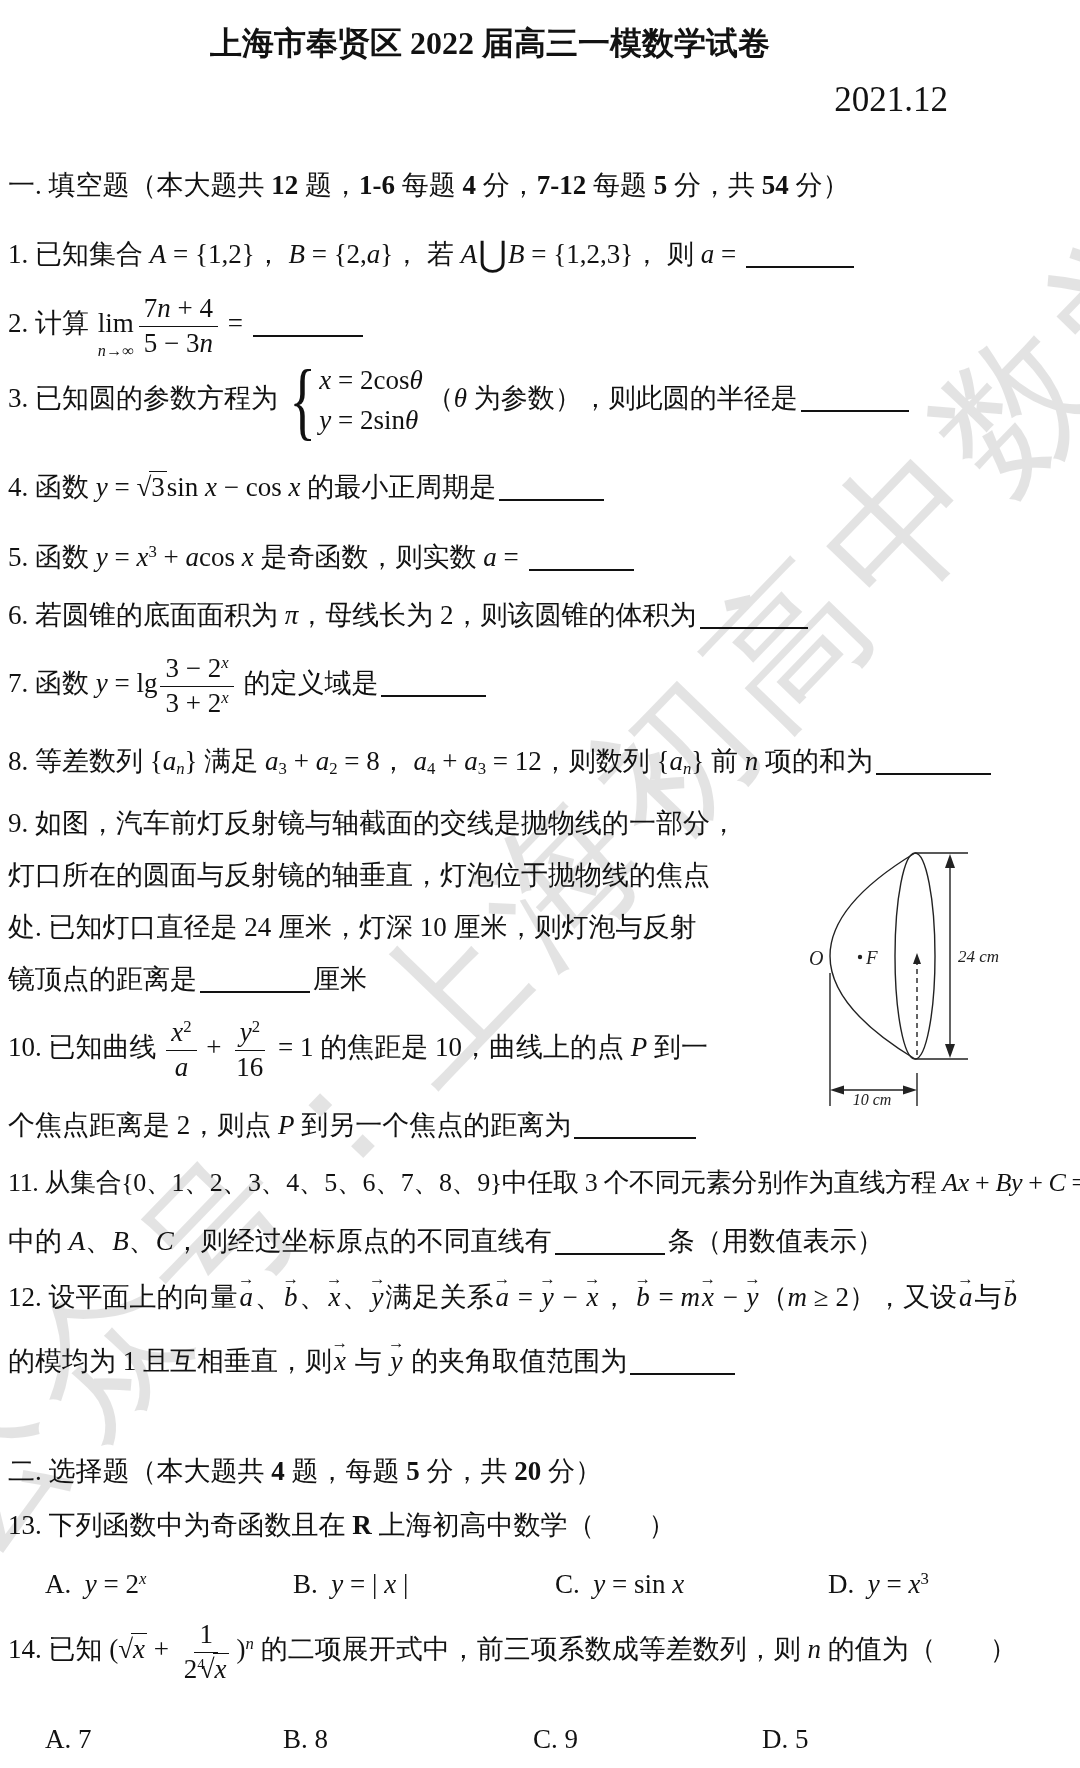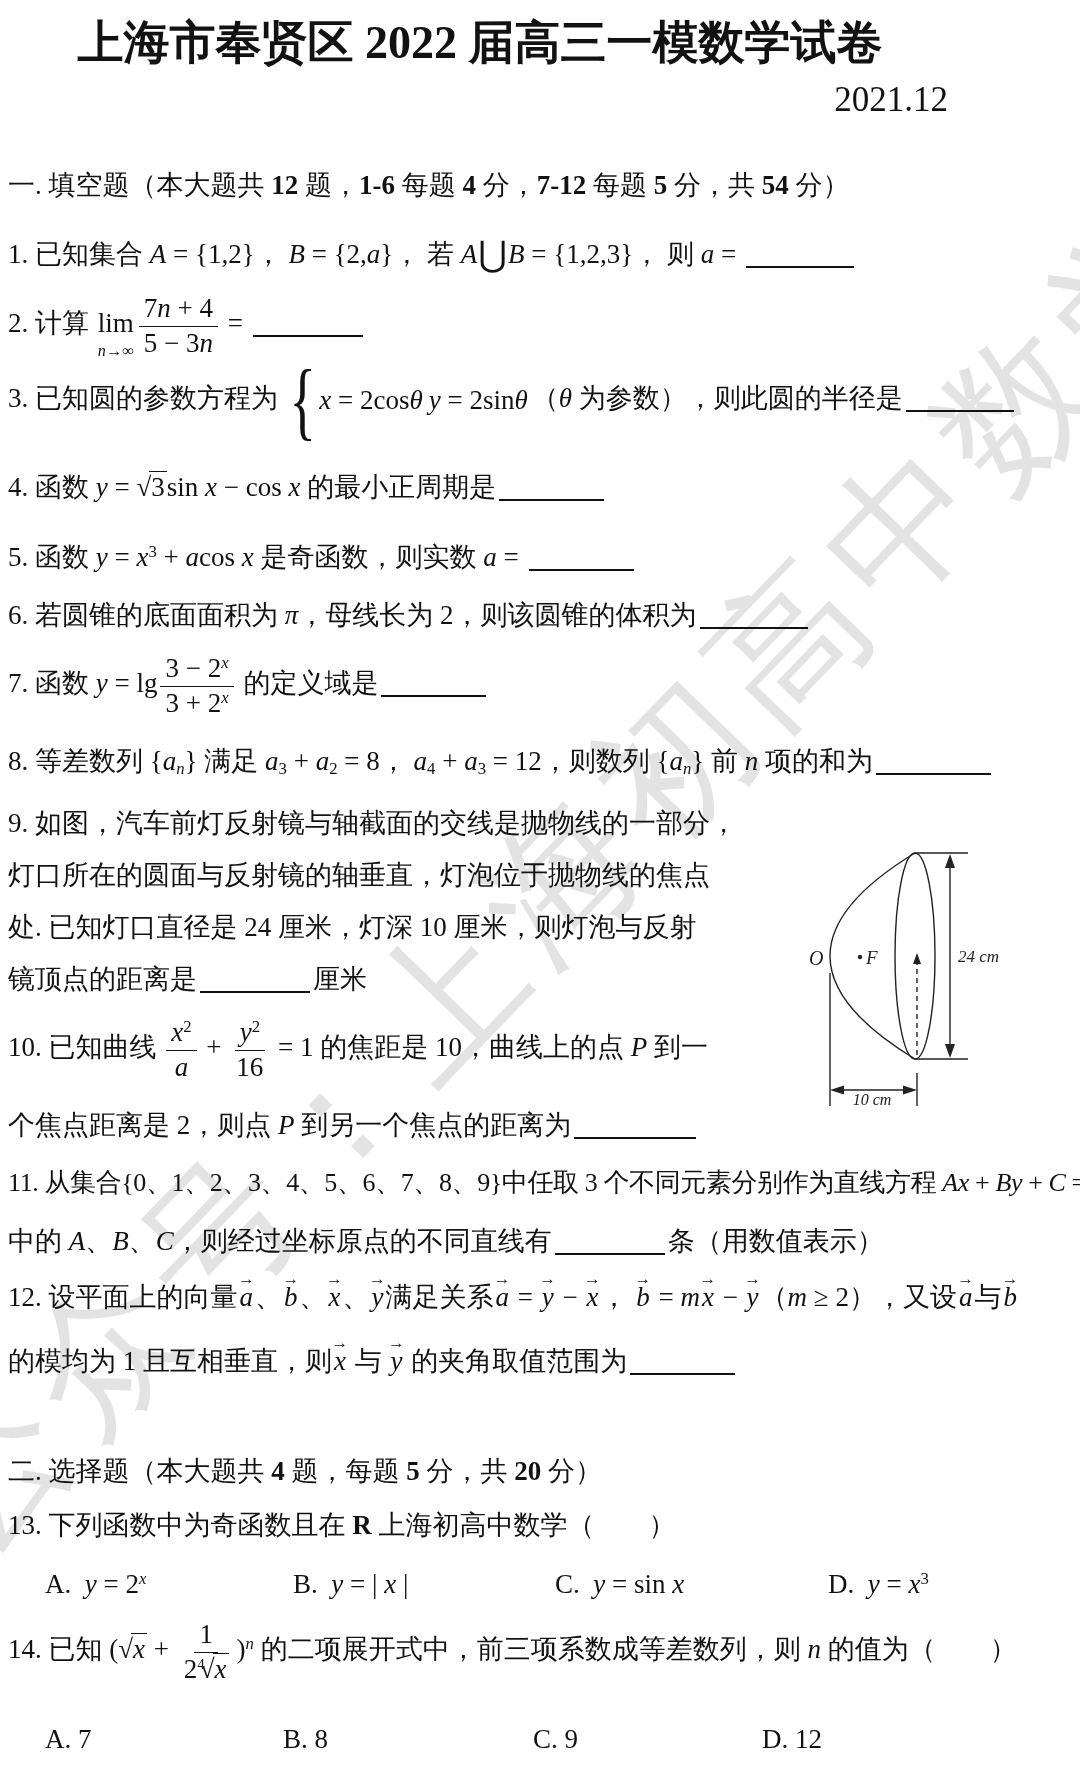--- a/index.html
+++ b/index.html
@@ -1,42 +1,42 @@
 <!DOCTYPE html>
 <html><head>
 <meta charset="utf-8">
 <style>
   html,body{margin:0;padding:0;background:#ffffff;}
   .page{position:relative;width:1080px;height:1768px;background:#ffffff;overflow:hidden;
         font-family:"Liberation Serif","DejaVu Serif",serif;color:#121212;}
   .wm{position:absolute;left:-60px;top:1425px;z-index:0;white-space:nowrap;
       font-size:150px;letter-spacing:14px;color:rgba(0,0,0,0.11);
       transform:rotate(-46deg);transform-origin:0 50%;pointer-events:none;}
-  .title{position:absolute;top:8px;left:0;width:952px;margin:4px;text-align:center;
-         font-size:46px;font-weight:bold;z-index:1;}
+  .title{position:absolute;top:8px;left:0;width:952px;margin:14px;text-align:center;
+         font-size:32px;font-weight:bold;z-index:1;}
   .date{position:absolute;top:80px;left:0;width:948px;text-align:right;font-size:35px;z-index:1;}
   .blk{position:absolute;left:8px;margin:0;font-size:27px;line-height:1.45;
        white-space:nowrap;z-index:1;}
   .tight{font-size:26px;letter-spacing:-0.4px;}
   .tx{}
   .mu{font-family:"Liberation Serif","DejaVu Serif",serif;}
   .mi{font-family:"Liberation Serif","DejaVu Serif",serif;font-style:italic;}
   .mb{font-weight:bold;}
   .mbig{font-size:1.3em;vertical-align:-3px;margin:0 1px;}
   .sup{font-size:0.62em;vertical-align:0.55em;}
   .sub{font-size:0.62em;vertical-align:-0.25em;}
   .frac{display:inline-flex;flex-direction:column;align-items:center;vertical-align:middle;
         margin:0 3px;text-align:center;}
   .num{display:block;padding:0 5px;border-bottom:1.6px solid #121212;line-height:1.25;}
   .den{display:block;padding:0 5px;line-height:1.25;}
   .lim{display:inline-flex;flex-direction:column;align-items:center;margin:0 2px;}
   .limbot{font-size:0.6em;line-height:0.9;}
   .cases{display:inline-flex;align-items:center;vertical-align:middle;margin:0 4px;}
   .brace{font-size:86px;line-height:0.9;transform:scaleX(0.65);margin-right:-4px;font-weight:400;}
-  .crows{display:inline-flex;flex-direction:row;gap:6px;}
+  .crows{display:inline-flex;flex-direction:column;gap:6px;}
   .crow{line-height:1.25;}
   .sqrt{display:inline;}
   .rad{letter-spacing:-2px;}
   .rbar{border-top:1.6px solid #121212;padding:0 2px;}
   .ridx{font-size:0.55em;vertical-align:0.6em;margin-right:-5px;}
   .vec{position:relative;display:inline-block;padding:0 2px;}
   .vec::before{content:"→";position:absolute;top:-0.68em;left:50%;
                transform:translateX(-50%);font-size:0.62em;font-style:normal;}
   .blank{display:inline-block;border-bottom:2px solid #121212;height:1em;margin:0 3px -5px 3px;}
   .optrow{left:0;width:1080px;height:42px;text-decoration:underline;}
@@ -131,15 +131,15 @@
     <span class="opt" style="left:828px"><span class="mu">D.&nbsp; </span><span class="mi">y</span><span class="mu"> = </span><span class="mi">x</span><span class="sup mu">3</span></span>
   </div>
   <p class="blk" style="top:1618px"><span class="mu">14.</span><span class="tx"> 已知 </span><span class="mu">(</span><span class="sqrt"><span class="rad mu">√</span><span class="rbar"><span class="mi">x</span></span></span><span class="mu"> + </span><span class="frac">
         <span class="num"><span class="mu">1</span></span>
         <span class="den"><span class="mu">2</span><span class="sqrt"><span class="ridx mu">4</span><span class="rad mu">√</span><span class="rbar"><span class="mi">x</span></span></span></span>
       </span><span class="mu">)</span><span class="sup mi">n</span><span class="tx"> 的二项展开式中，前三项系数成等差数列，则 </span><span class="mi">n</span><span class="tx"> 的值为（　　）</span></p>
   <div class="blk optrow" style="top:1720px">
     <span class="opt" style="left:45px"><span class="mu">A. 7</span></span>
     <span class="opt" style="left:283px"><span class="mu">B. 8</span></span>
     <span class="opt" style="left:533px"><span class="mu">C. 9</span></span>
-    <span class="opt" style="left:762px"><span class="mu">D. 12</span></span>
+    <span class="opt" style="left:762px"><span class="mu">D. 5</span></span>
   </div>
 </div>
 
 </body></html>

